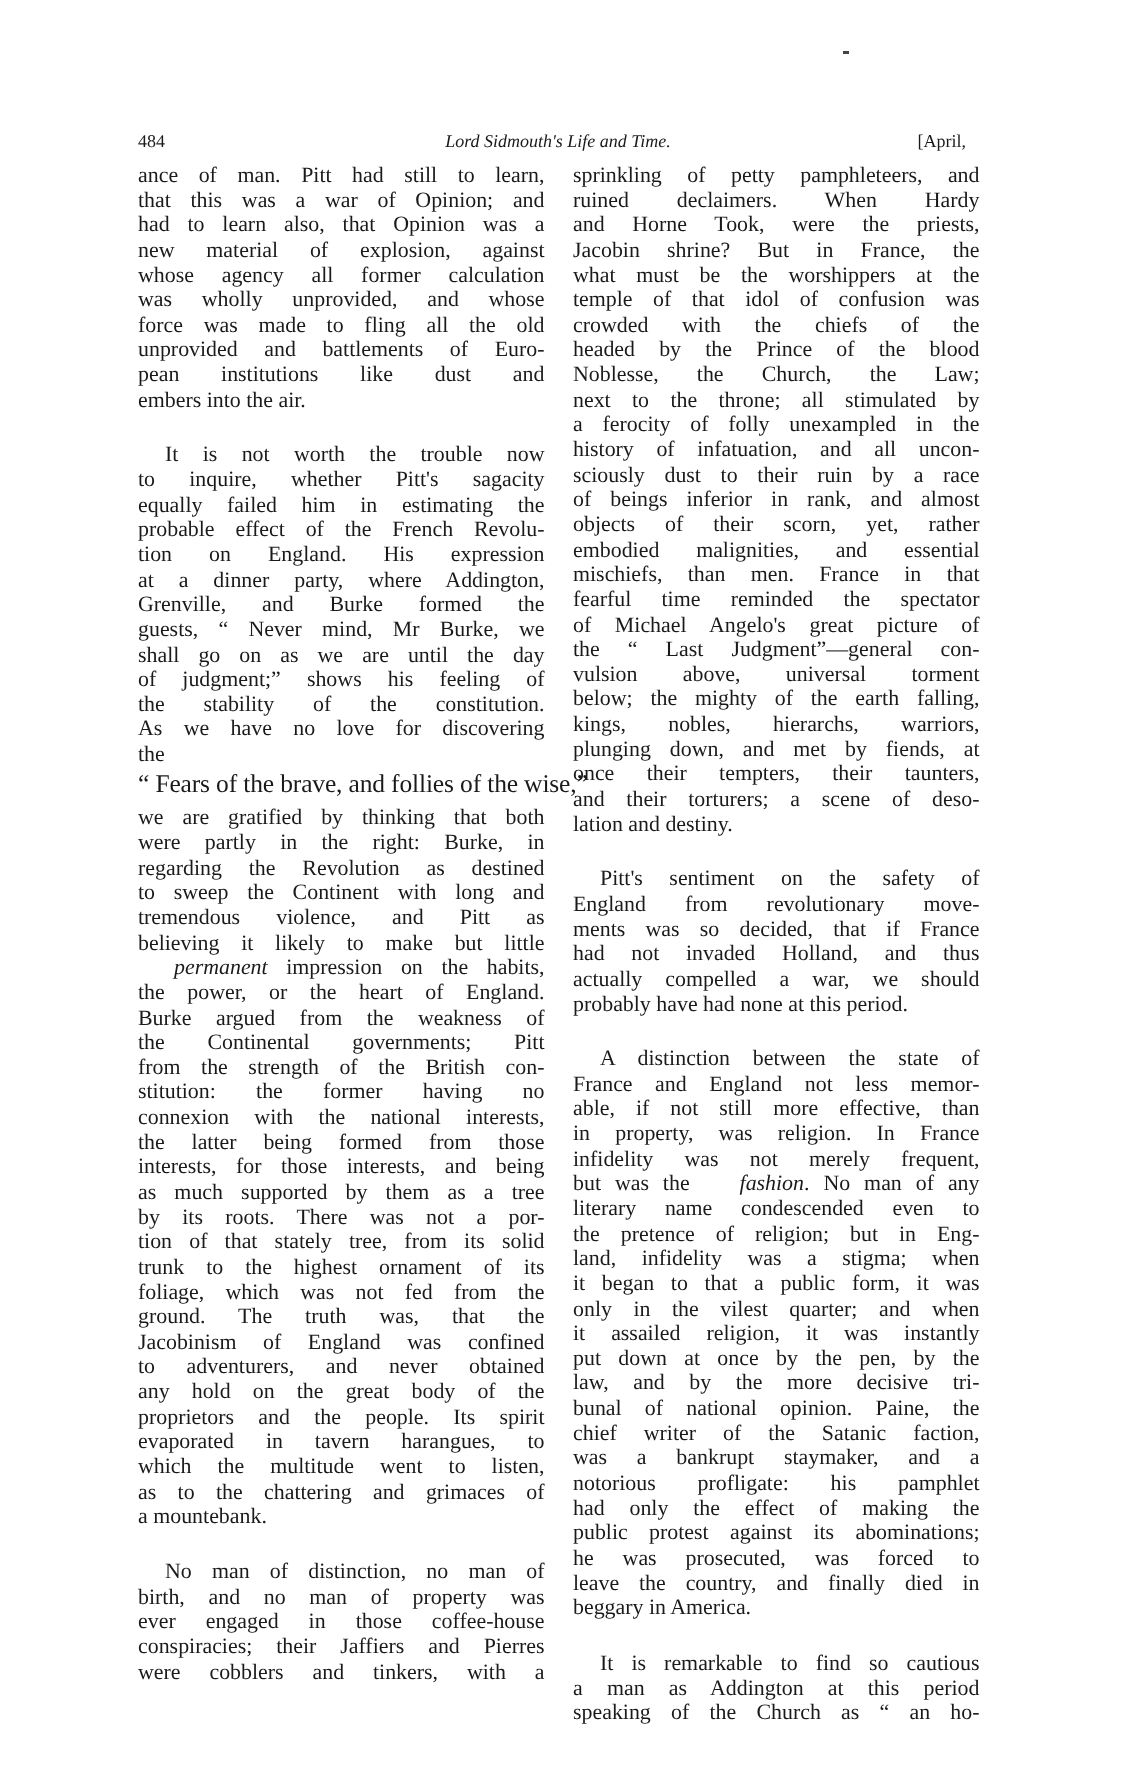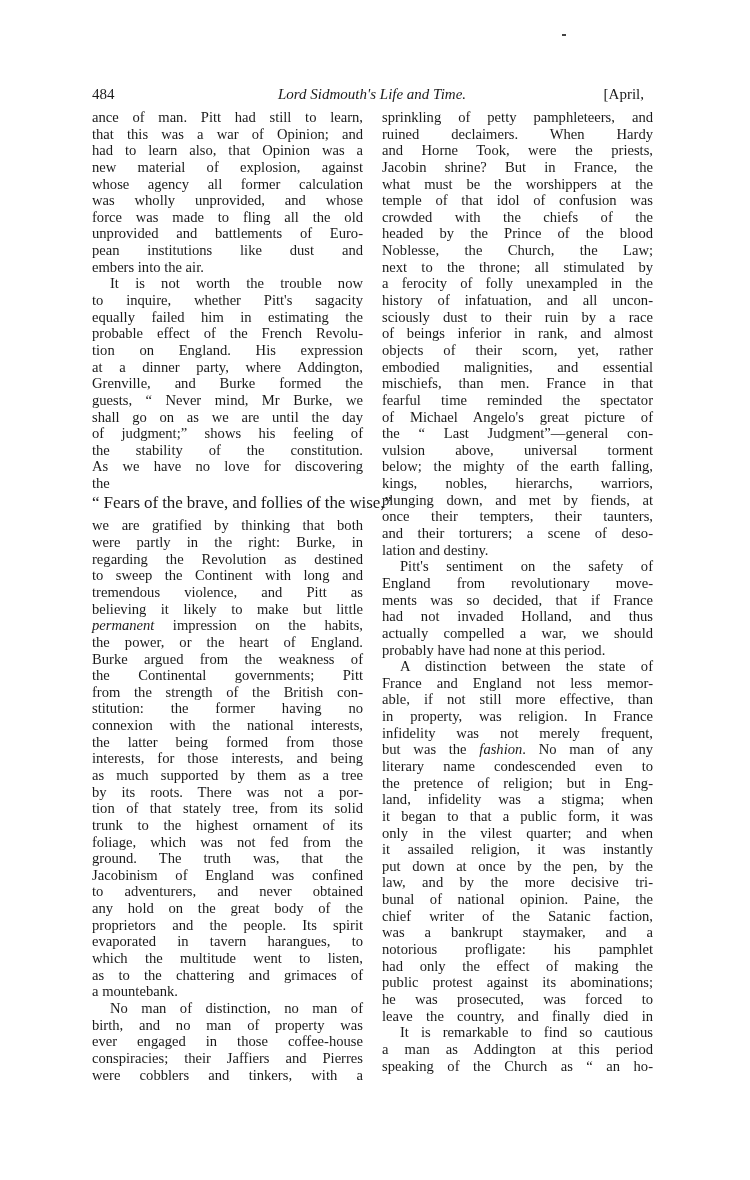--- a/index.html
+++ b/index.html
@@ -1,31 +1,31 @@
 <!DOCTYPE html>
 <html><head>
 <meta charset="utf-8">
 <style>
   html, body { margin: 0; padding: 0; background: #ffffff; }
   body { width: 750px; height: 1180px; position: relative; overflow: hidden;
          font-family: "Liberation Serif", "DejaVu Serif", serif; color: #1a1a1a; }
   .speck { position: absolute; left: 562px; top: 34px; width: 4px; height: 2px; background: #444; }
   .header { position: absolute; top: 84px; left: 92px; width: 560px; height: 20px;
-            font-size: 15px; line-height: 20px; }
+            font-size: 12px; line-height: 20px; }
   .header .pageno { position: absolute; left: 0; top: 0; }
   .header .runtitle { position: absolute; left: 0; right: 0; top: 0; text-align: center; font-style: italic; }
   .header .month { position: absolute; right: 8px; top: 0; }
   .col { position: absolute; top: 109px; width: 271px; font-size: 14.6px; line-height: 16.65px; }
   .col.left { left: 92px; }
   .col.right { left: 382px; }
   .line { display: block; white-space: nowrap; text-align: justify; text-align-last: justify; height: 16.65px; }
   .line.last { text-align-last: left; }
-  .line.indent { padding-left: 18px; }
+  .line.indent { padding-left: 18px; margin-top: 20px; }
   .line.quote { font-size: 17px; letter-spacing: -0.1px; text-align-last: left; margin-top: 3px; margin-bottom: 6px; }
-  .it { font-style: italic; }
+  .it { font-style: italic; margin-left: 24px; }
 </style>
 </head>
 <body>
 
 <div class="speck"></div>
 
 <div class="header">
   <span class="pageno">484</span>
   <span class="runtitle">Lord Sidmouth's Life and Time.</span>
   <span class="month">[April,</span>
@@ -140,16 +140,17 @@
     <span class="line">put down at once by the pen, by the</span>
     <span class="line">law, and by the more decisive tri-</span>
     <span class="line">bunal of national opinion.  Paine, the</span>
     <span class="line">chief writer of the Satanic faction,</span>
     <span class="line">was a bankrupt staymaker, and a</span>
     <span class="line">notorious profligate: his pamphlet</span>
     <span class="line">had only the effect of making the</span>
     <span class="line">public protest against its abominations;</span>
     <span class="line">he was prosecuted, was forced to</span>
     <span class="line">leave the country, and finally died in</span>
+    <span class="line last">beggary in America.</span>
     <span class="line indent">It is remarkable to find so cautious</span>
     <span class="line">a man as Addington at this period</span>
     <span class="line">speaking of the Church as “ an ho-</span>
   </div>
 
 </body></html>

